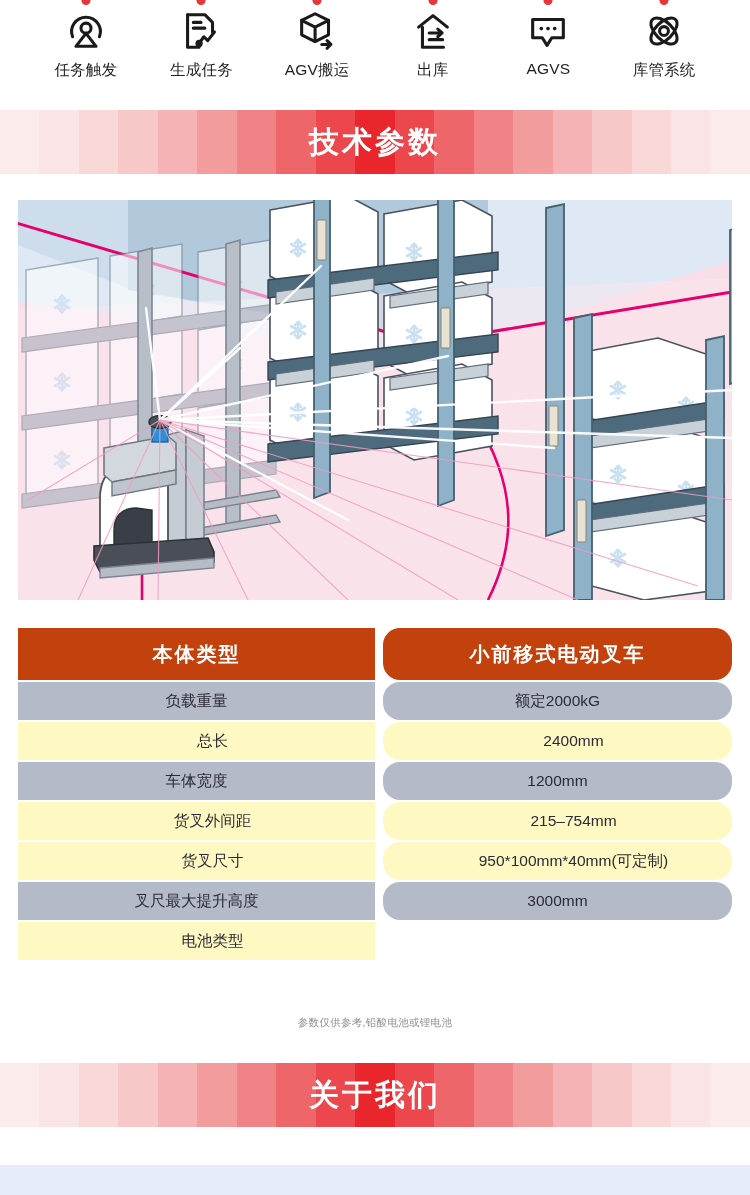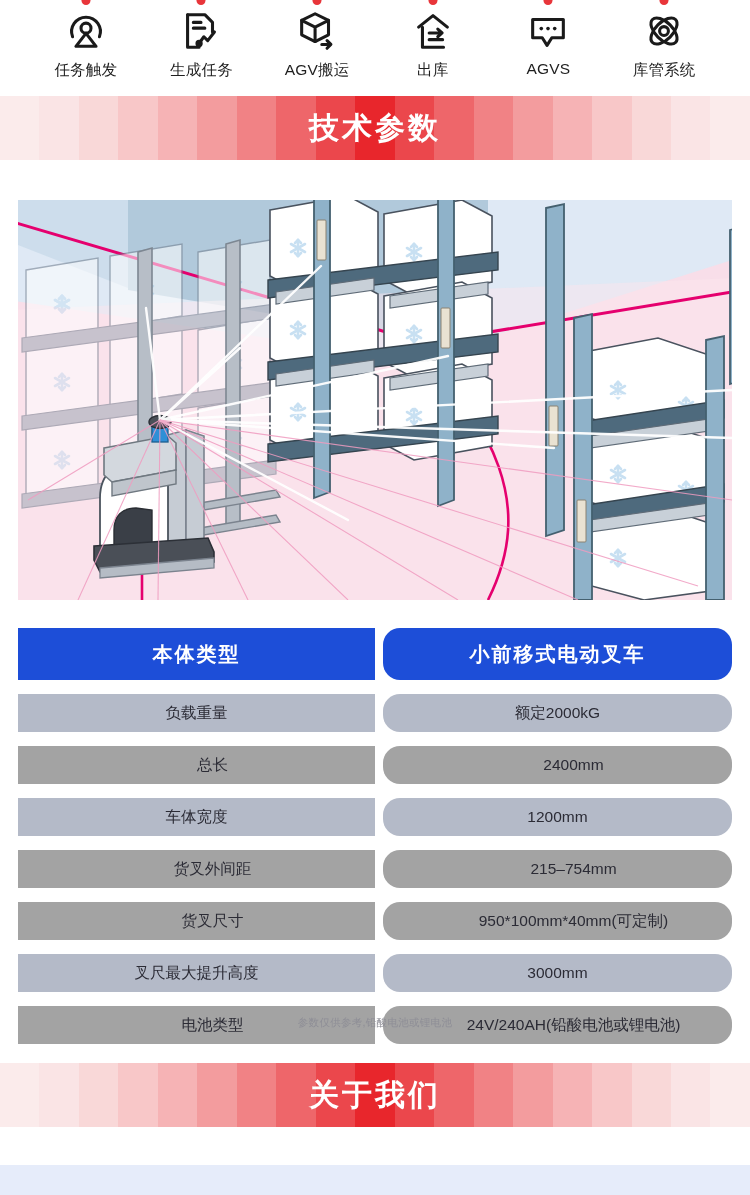--- a/index.html
+++ b/index.html
@@ -48,55 +48,55 @@
     overflow: hidden;
   }
   .banner .stripes { position: absolute; inset: 0; display: flex; }
   .banner .stripes i { display: block; height: 100%; flex: 1 0 auto; }
   .banner .btitle {
     position: absolute; inset: 0;
     display: flex; align-items: center; justify-content: center;
     color: #ffffff; font-size: 30px; font-weight: 700;
     letter-spacing: 3px; text-shadow: 0 0 1px rgba(0,0,0,.06);
   }
-  #banner-tech { top: 96px; }
+  #banner-tech { top: 110px; }
   #banner-about { top: 1063px; }
 
   
   .illus {
     position: absolute; left: 18px; top: 200px;
     width: 714px; height: 400px;
     background: #dfe9f5;
     overflow: hidden;
   }
   .illus svg { display: block; }
 
   
   .spec-table {
     position: absolute; left: 18px; top: 628px;
     width: 714px;
   }
   .trow { display: flex; width: 100%; }
-  .trow + .trow { margin-top: 14px; }
+  .trow + .trow { margin-top: 2px; }
   .tcell {
     display: flex; align-items: center; justify-content: center;
     text-align: center;
     font-size: 15.5px; color: #2b2b35;
     padding: 0 8px;
   }
   .tcell.left  { width: 357px; }
   .tcell.right { width: 349px; margin-left: 8px; border-radius: 17px; }
 
   .trow.header .tcell {
-    height: 52px; background: #1d4ed8; color: #ffffff;
+    height: 52px; background: #c2410c; color: #ffffff;
     font-size: 20px; font-weight: 700; letter-spacing: 2px;
   }
   .trow.body .tcell { height: 38px; }
   .trow.body.odd  .tcell { background: #b4bac8; }
-  .trow.body.even .tcell { background: #a3a3a3; padding-left: 40px; }
+  .trow.body.even .tcell { background: #fef9c3; padding-left: 40px; }
 
   .table-note {
     position: absolute; left: 0; top: 1016px; width: 750px;
     text-align: center; font-size: 10.5px; color: #8e8e96;
     letter-spacing: .3px;
   }
 
   
   .bottom-strip {
     position: absolute; left: 0; top: 1165px;
@@ -454,21 +454,20 @@
     <div class="trow body even">
       <div class="tcell left">货叉尺寸</div>
       <div class="tcell right">950*100mm*40mm(可定制)</div>
     </div>
     <div class="trow body odd">
       <div class="tcell left">叉尺最大提升高度</div>
       <div class="tcell right">3000mm</div>
     </div>
     <div class="trow body even">
       <div class="tcell left">电池类型</div>
-      <div class="tcell right">24V/240AH(铅酸电池或锂电池)</div>
     </div>
   </div>
 
   <div class="table-note">参数仅供参考,铅酸电池或锂电池</div>
 
   <div class="banner" id="banner-about">
     <div class="stripes">
         <i style="background: rgb(251, 235, 235); width: 39.4737px;"></i>
         <i style="background: rgb(250, 228, 229); width: 39.4737px;"></i>
         <i style="background: rgb(249, 216, 216); width: 39.4737px;"></i>

